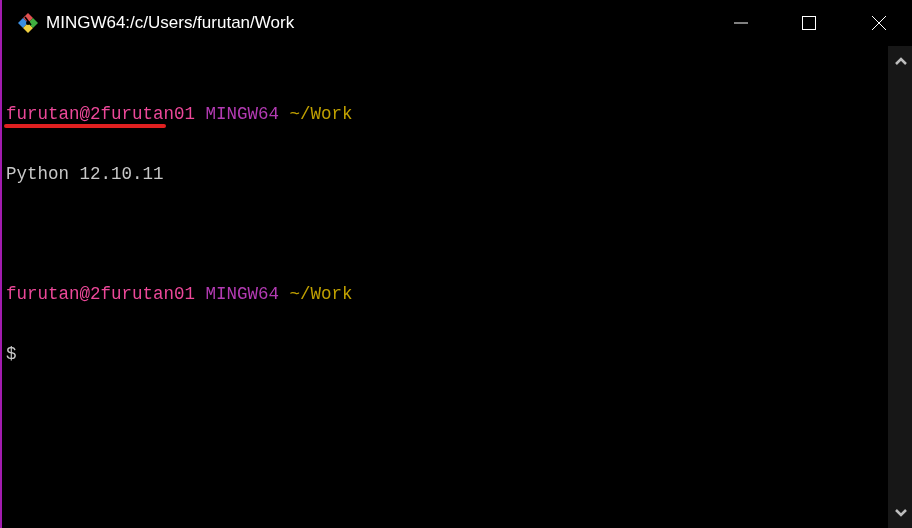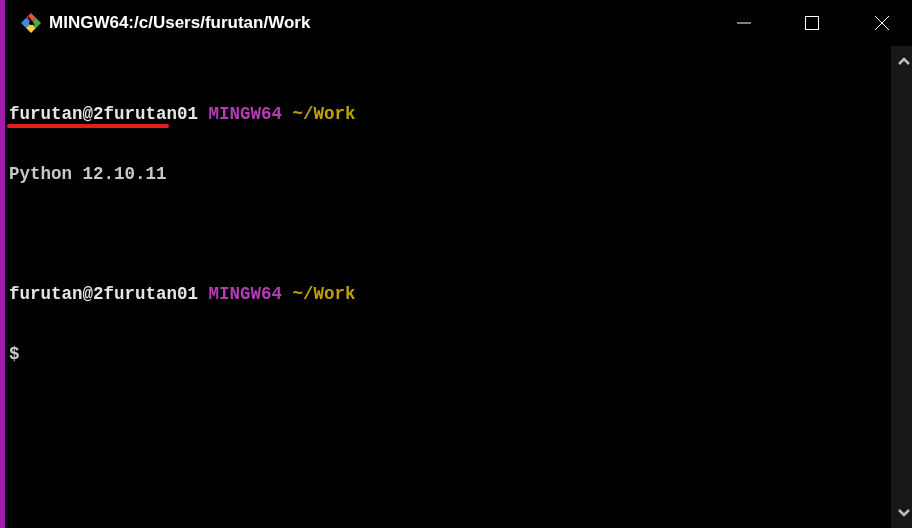--- a/index.html
+++ b/index.html
@@ -1,27 +1,27 @@
 <!DOCTYPE html>
 <html><head>
 <meta charset="utf-8">
 <style>
   html, body { margin:0; padding:0; }
   body { width:912px; height:528px; background:#000; overflow:hidden; position:relative; font-family:"Liberation Sans", sans-serif; }
-  .window { position:absolute; left:0; top:0; width:912px; height:528px; background:#000; border-left:5px solid #a21caf; box-sizing:border-box;font-weight:bold; }
+  .window { position:absolute; left:0; top:0; width:912px; height:528px; background:#000; border-left:2px solid #a21caf; box-sizing:border-box; }
   .titlebar { position:absolute; left:0; top:0; width:912px; height:46px; background:#000; }
   .app-icon { position:absolute; left:14px; top:11px; width:24px; height:24px; }
   .title { position:absolute; left:44px; top:12px; color:#fff; font-size:17px; line-height:22px; }
   .winbtn { position:absolute; top:0; width:46px; height:46px; display:flex; align-items:center; justify-content:center; cursor:default; }
   .btn-min { left:716px; }
   .btn-max { left:784px; }
   .btn-close { left:854px; }
   .terminal { position:absolute; left:4px; top:64px; width:880px; height:460px; font-family:"Liberation Mono", monospace; font-size:17.5px; line-height:20px; color:#c0c0c0; white-space:pre; }
   .line { height:20px; }
-  .green { color:#e5e5e5; }
+  .green { color:#ec4899; }
   .magenta { color:#b33bb3; }
   .yellow { color:#c0a000; }
   .white { color:#c8c8c8; }
   .underline-mark { position:absolute; left:2px; top:124px; width:162px; height:4px; background:#e02020; border-radius:2px; }
   .scrollbar { position:absolute; left:886px; top:46px; width:26px; height:482px; background:#171717; }
   .scroll-up { position:absolute; left:0; top:0; width:26px; height:30px; display:flex; align-items:center; justify-content:center; }
   .scroll-down { position:absolute; left:0; bottom:0; width:26px; height:30px; display:flex; align-items:center; justify-content:center; }
 </style>
 </head>
 <body>

